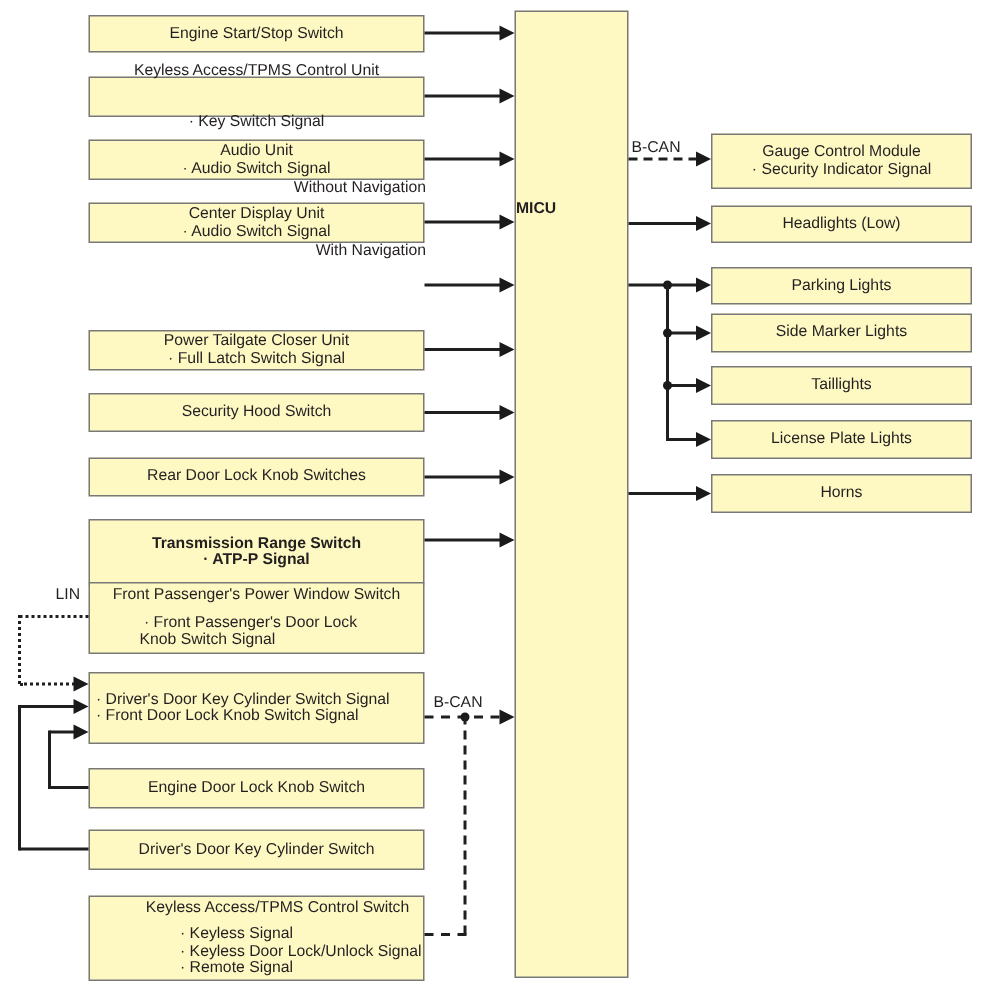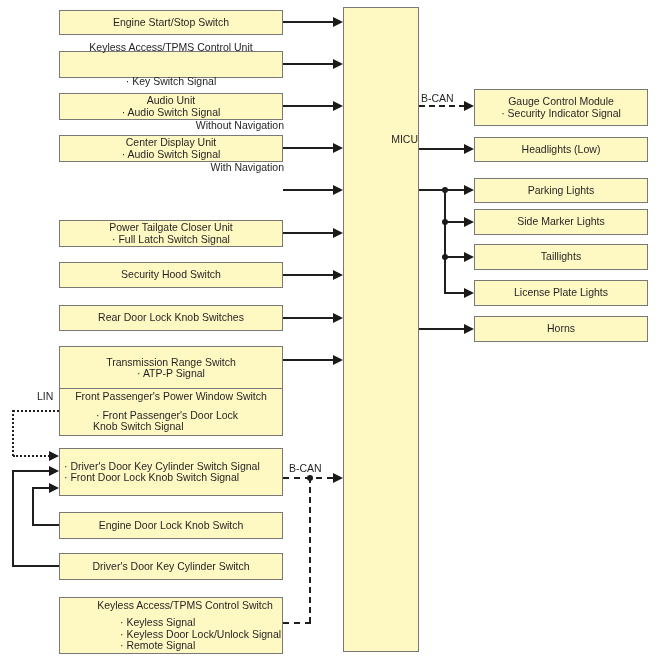--- a/index.html
+++ b/index.html
@@ -25,21 +25,21 @@
   .dot-h  { position:absolute; height:0; border-top:2px dotted #1f1f1f; }
   .dot-v  { position:absolute; width:0; border-left:2px dotted #1f1f1f; }
   .arr {
     position:absolute; width:0; height:0;
     border-top:5px solid transparent; border-bottom:5px solid transparent;
     border-left:10px solid #1a1a1a;
   }
   .junction { position:absolute; width:6px; height:6px; border-radius:3px; background:#1a1a1a; }
   .lbl { position:absolute; white-space:nowrap; }
   .lbl.right { text-align:right; }
-  .micu-label { position:absolute; top:126px; left:0; width:100%; text-align:right; }
+  .micu-label { position:absolute; top:126px; left:0; width:100%; text-align:left;font-weight:bold; }
 </style>
 </head>
 <body>
 
 <div id="canvas">
 
   <div class="box lbox" style="top:10px;height:25px;">
     <div class="title">Engine Start/Stop Switch</div>
   </div>
 
@@ -69,21 +69,21 @@
   </div>
 
   <div class="box lbox" style="top:262px;height:26px;">
     <div class="title">Security Hood Switch</div>
   </div>
 
   <div class="box lbox" style="top:305px;height:26px;">
     <div class="title">Rear Door Lock Knob Switches</div>
   </div>
 
-  <div class="box lbox" style="top:346px;height:44px;">
+  <div class="box lbox" style="top:346px;height:44px;font-weight:bold;">
     <div class="title">Transmission Range Switch</div>
     <div class="subline">· ATP-P Signal</div>
   </div>
 
   <div class="box lbox" style="top:388px;height:48px;">
     <div class="title" style="margin-bottom:7px;">Front Passenger's Power Window Switch</div>
     <div class="bullet" style="padding-left:36px;">· Front Passenger's Door Lock</div>
     <div class="bullet" style="padding-left:33px;">Knob Switch Signal</div>
   </div>
 

